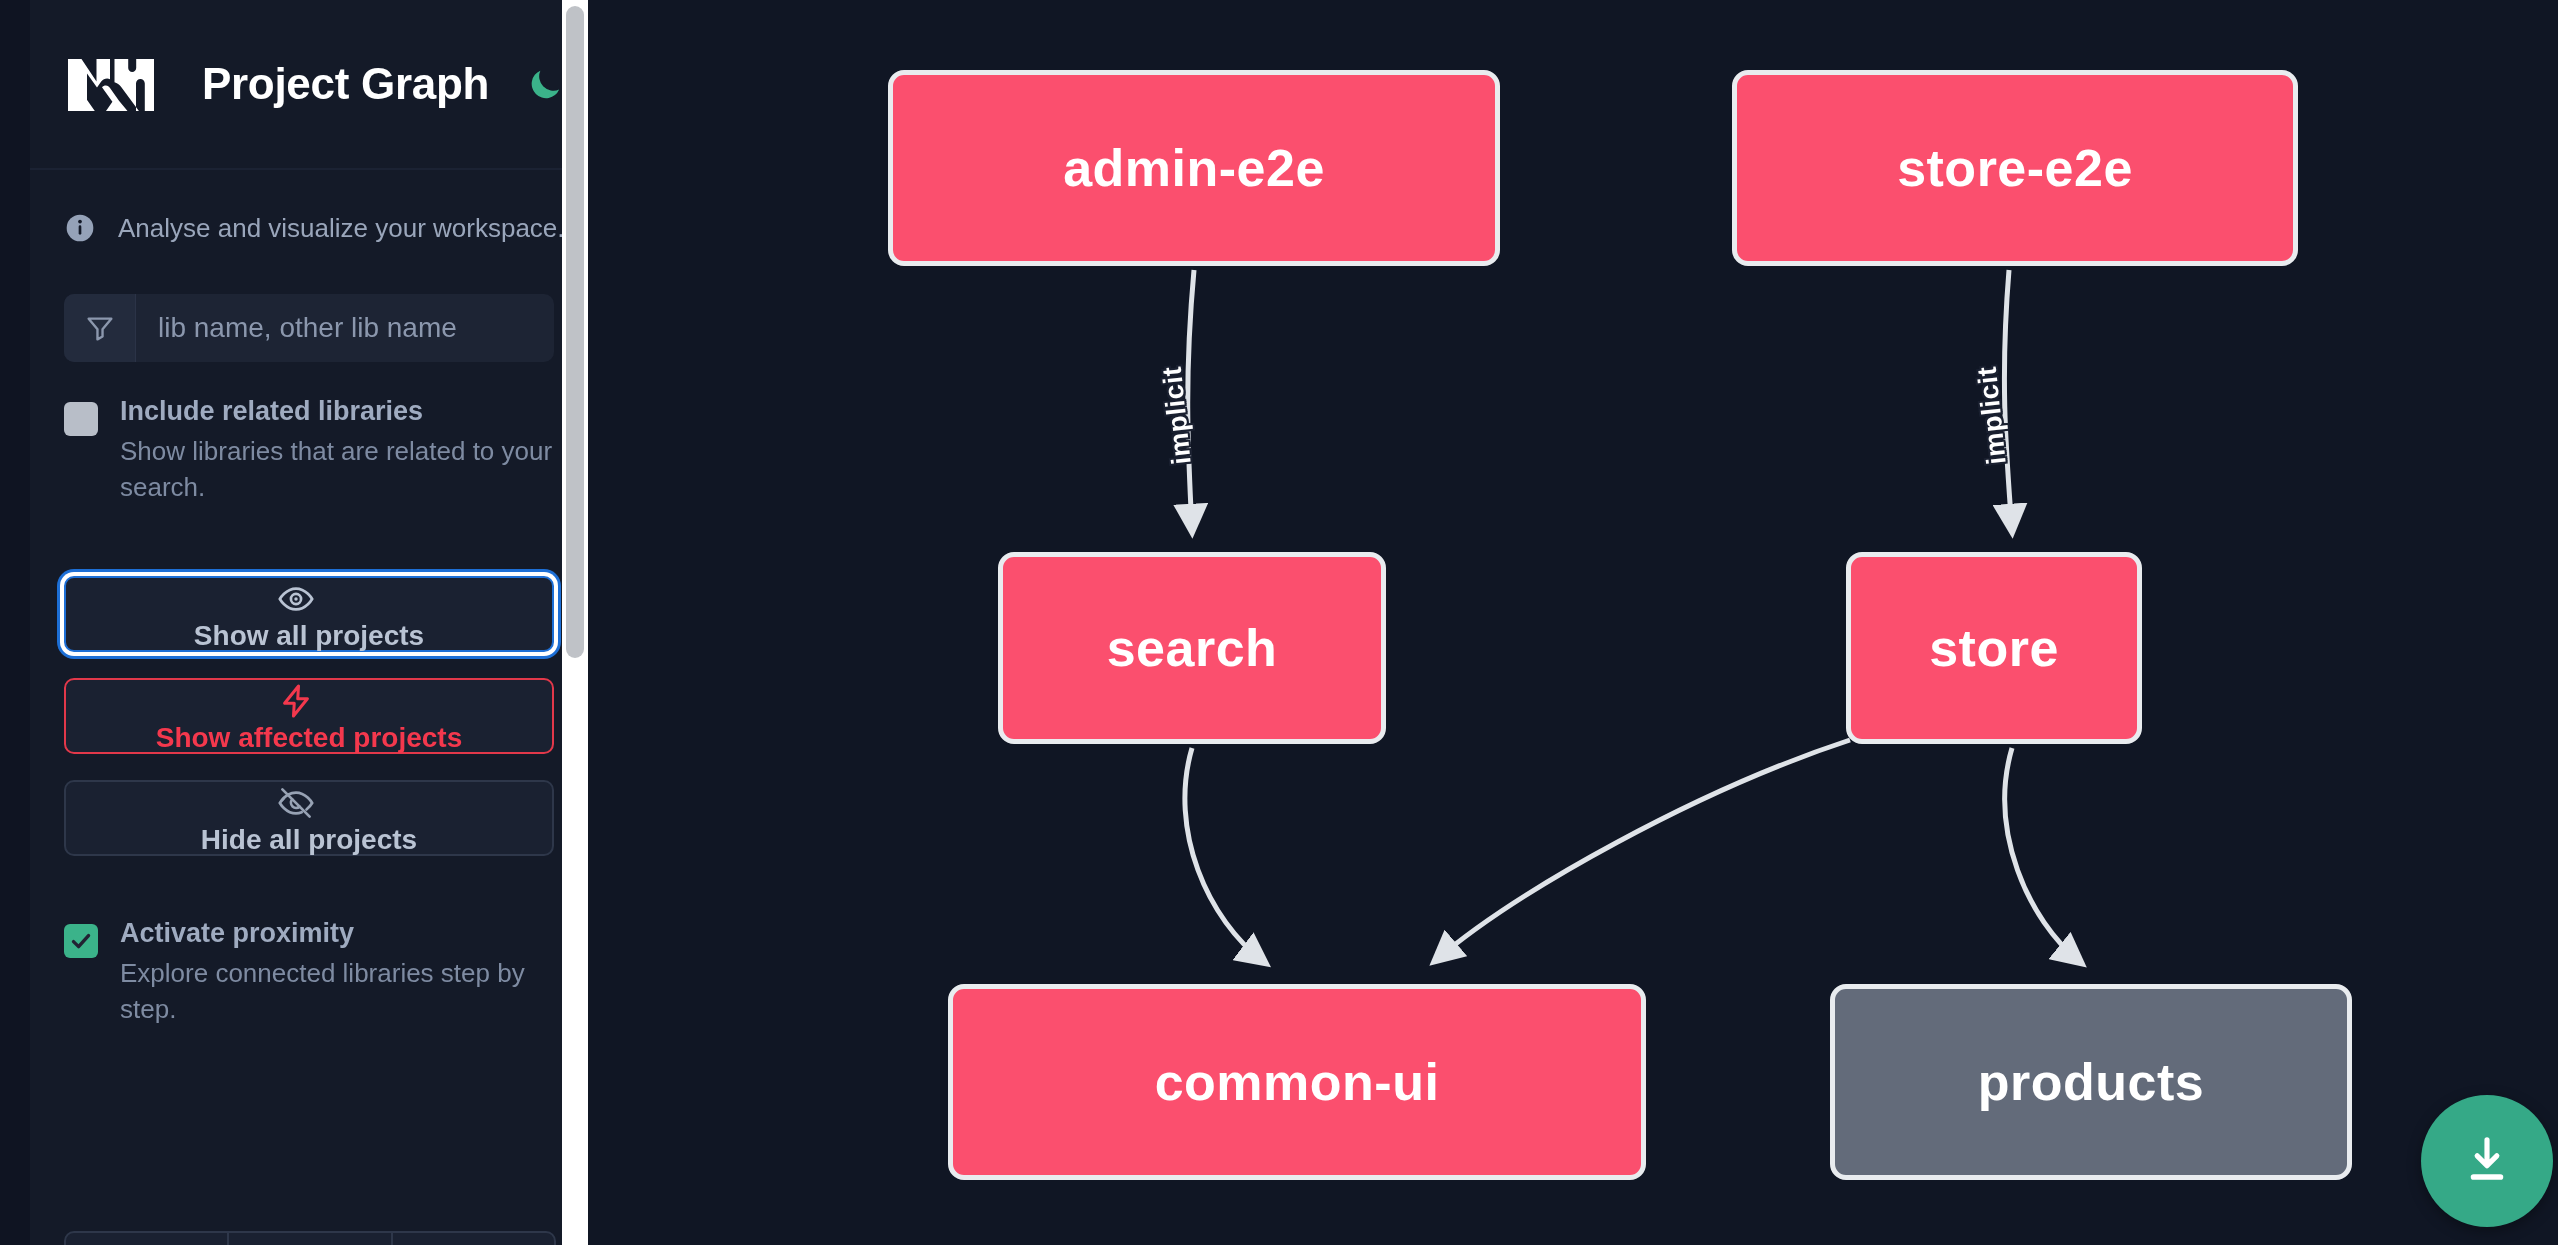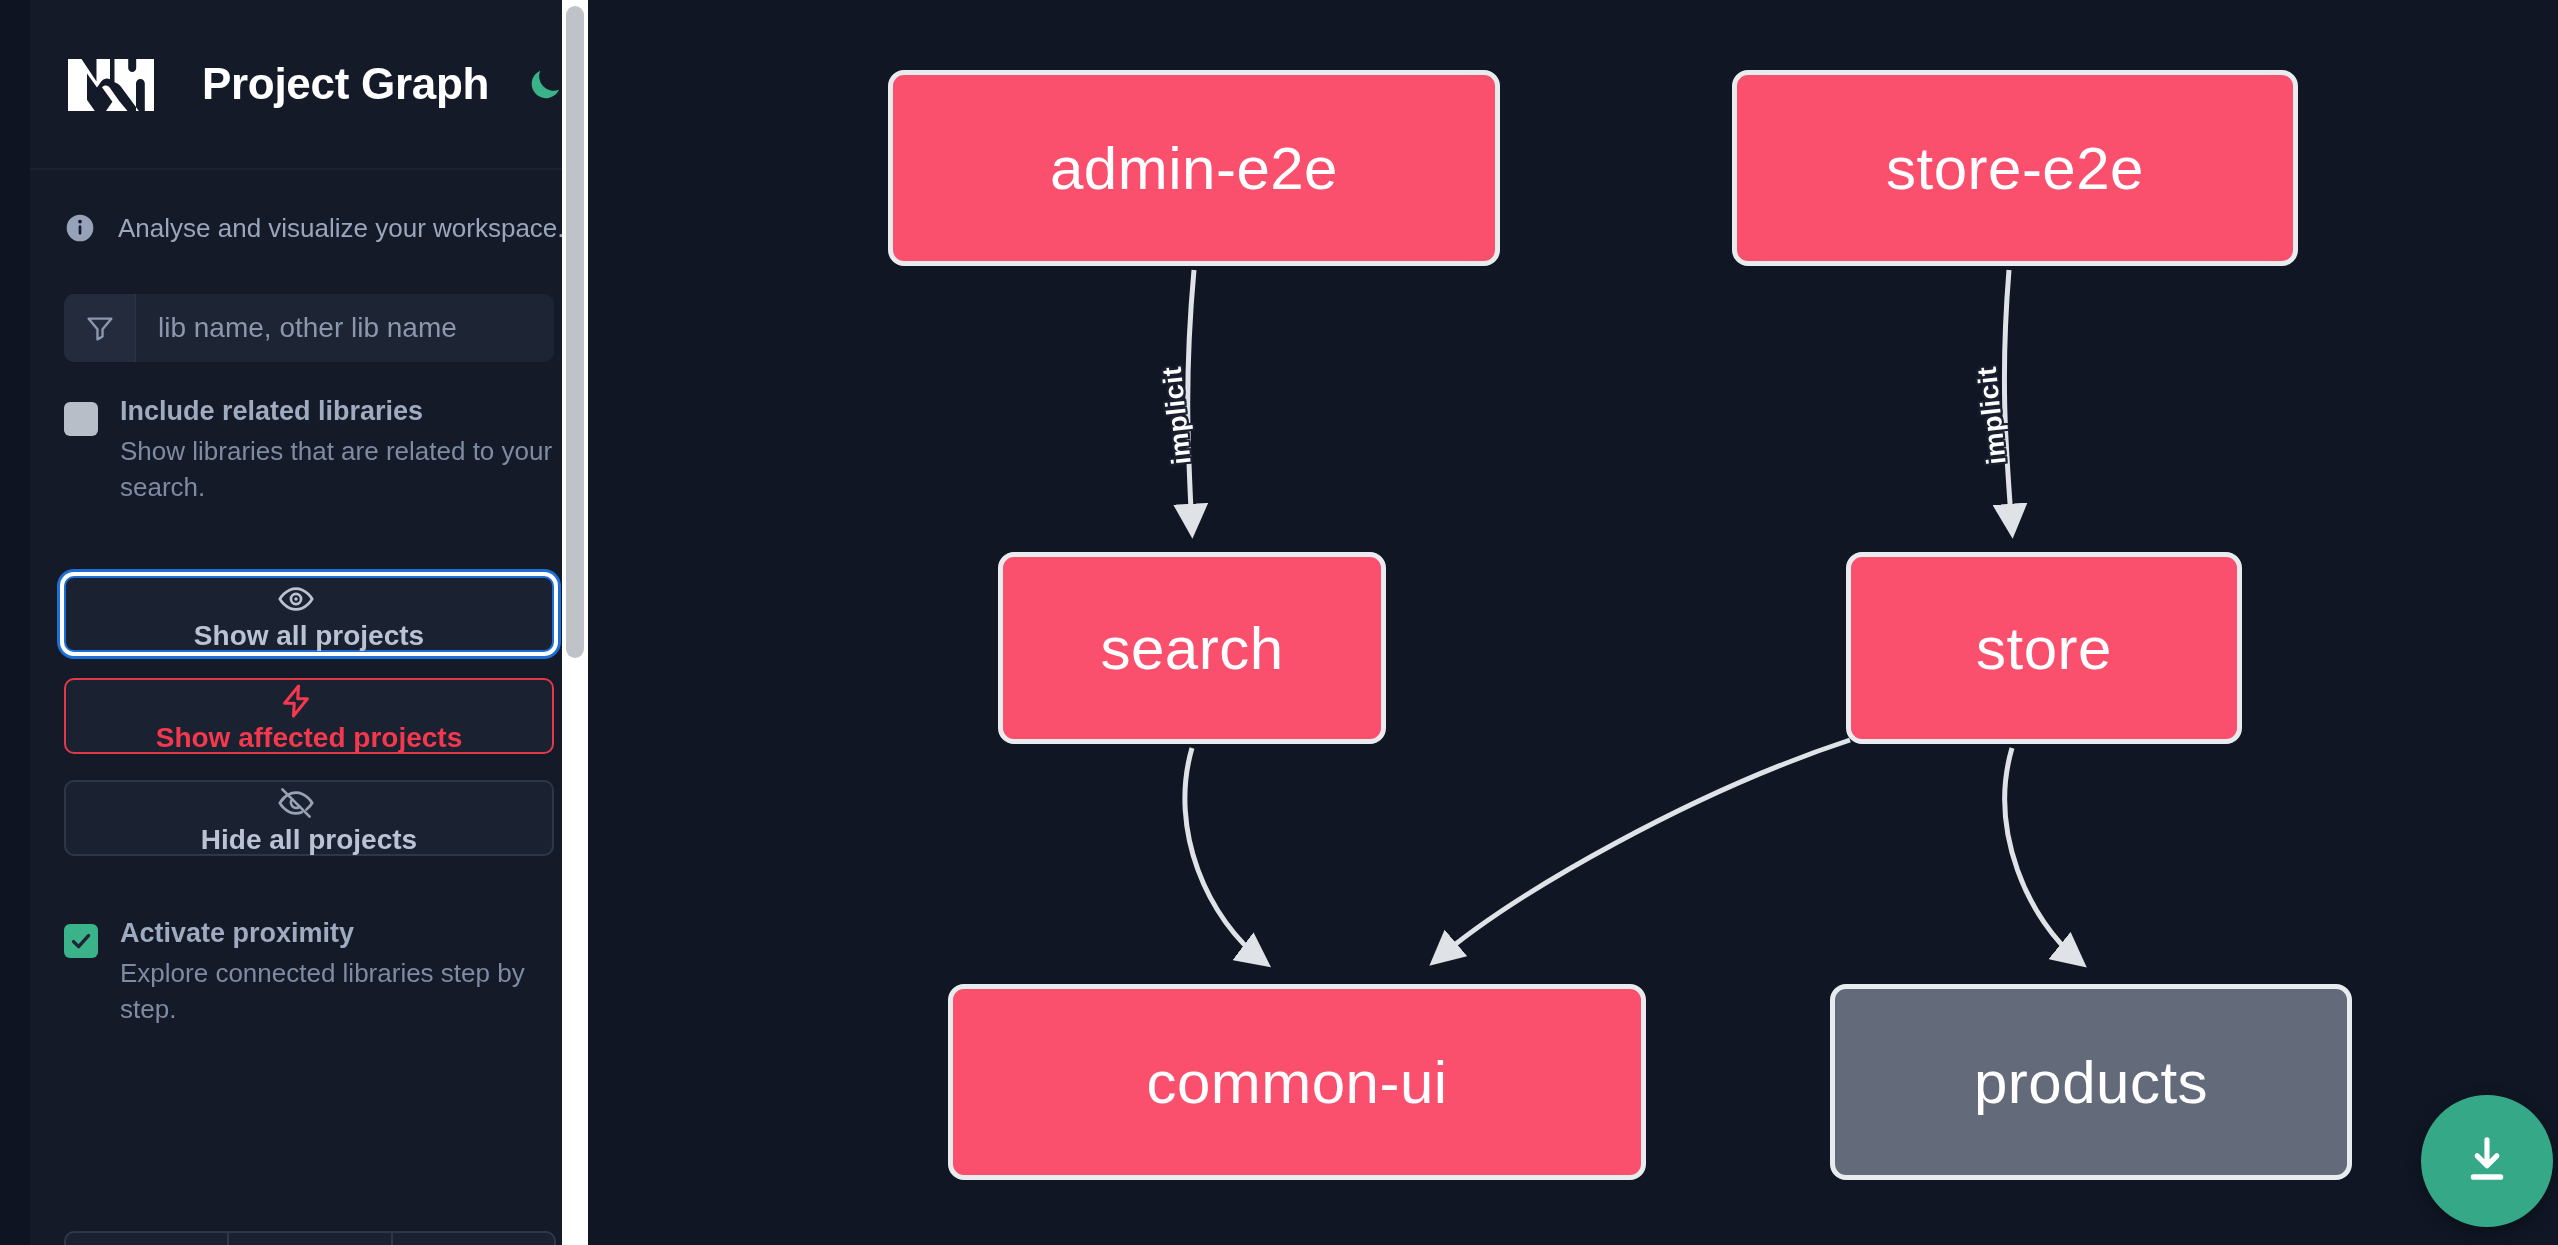--- a/index.html
+++ b/index.html
@@ -245,22 +245,22 @@
     border: 5px solid #e9ecef;
     border-radius: 16px;
     display: flex;
     align-items: center;
     justify-content: center;
     cursor: pointer;
     z-index: 2;
   }
   .node .nlabel {
     color: #ffffff;
-    font-size: 60px;
-    font-weight: 400;
+    font-size: 52px;
+    font-weight: 700;
     letter-spacing: 0.5px;
     white-space: nowrap;
   }
   .node.pink { background: #fb4f6e; }
   .node.grey { background: #636b7a; justify-content: center; }
 
   .edge-label {
     position: absolute;
     color: #ffffff;
     font-size: 27px;
@@ -432,21 +432,21 @@
     </div>
 
     <div class="node pink" style="left:1144px; top:70px; width:566px; height:196px;">
       <span class="nlabel">store-e2e</span>
     </div>
 
     <div class="node pink" style="left:410px; top:552px; width:388px; height:192px;">
       <span class="nlabel">search</span>
     </div>
 
-    <div class="node pink" style="left:1258px; top:552px; width:396px; height:192px;">
+    <div class="node pink" style="left:1258px; top:552px; width:296px; height:192px;">
       <span class="nlabel">store</span>
     </div>
 
     <div class="node pink" style="left:360px; top:984px; width:698px; height:196px;">
       <span class="nlabel">common-ui</span>
     </div>
 
     <div class="node grey" style="left:1242px; top:984px; width:522px; height:196px;">
       <span class="nlabel">products</span>
     </div>

